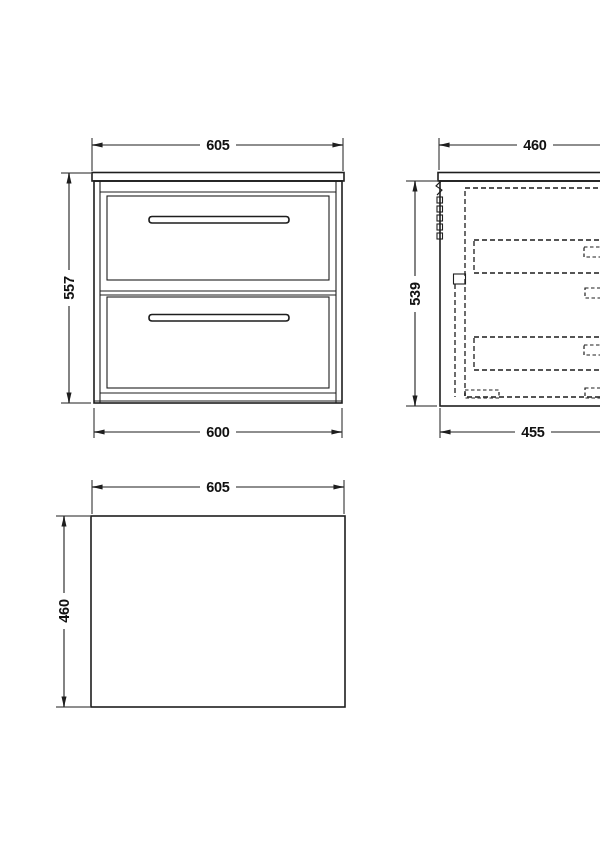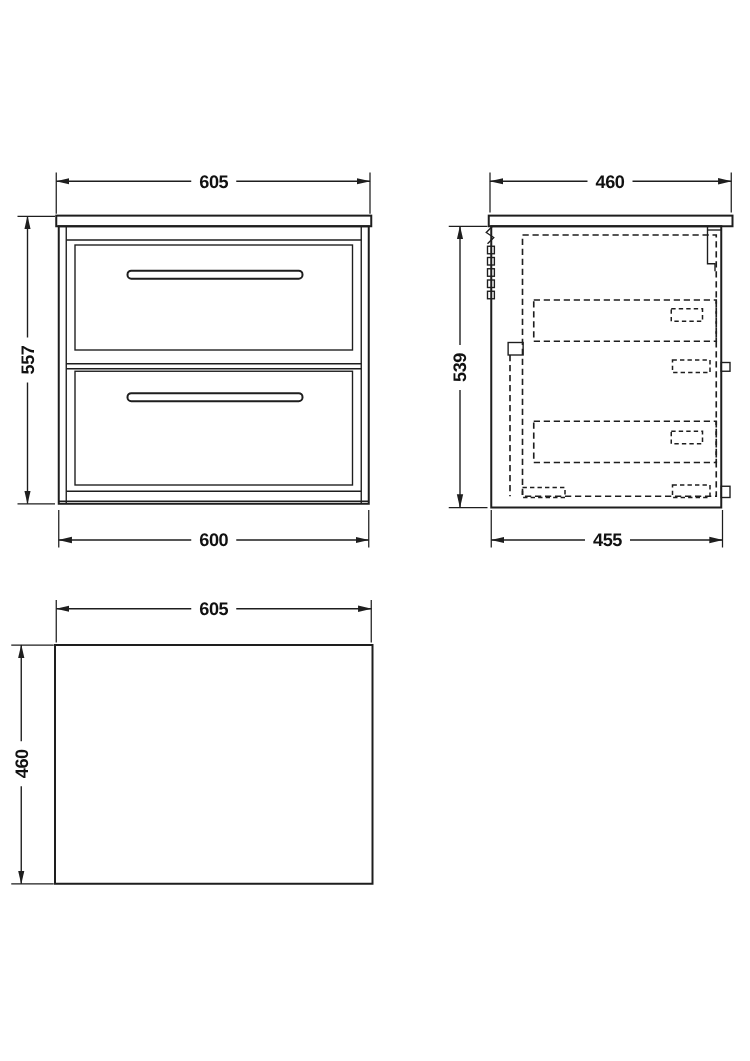--- a/index.html
+++ b/index.html
@@ -6,20 +6,21 @@
     margin: 0;
     padding: 0;
     background: #ffffff;
   }
   .page {
     position: relative;
     width: 532px;
     height: 849px;
     background: #ffffff;
     font-family: "Liberation Sans", sans-serif;
+    padding-left: 47px;
   }
   svg { display: block; }
   
   .obj   { fill: none; stroke: #1e1e1e; stroke-width: 1.6; }
   .objthin { fill: none; stroke: #1e1e1e; stroke-width: 1.1; }
   
   .dash  { fill: none; stroke: #1e1e1e; stroke-width: 1.3; stroke-dasharray: 5 3; }
   .dashsm{ fill: none; stroke: #1e1e1e; stroke-width: 1.2; stroke-dasharray: 3.5 2.5; }
   
   .dim   { fill: none; stroke: #1e1e1e; stroke-width: 1.1; }

